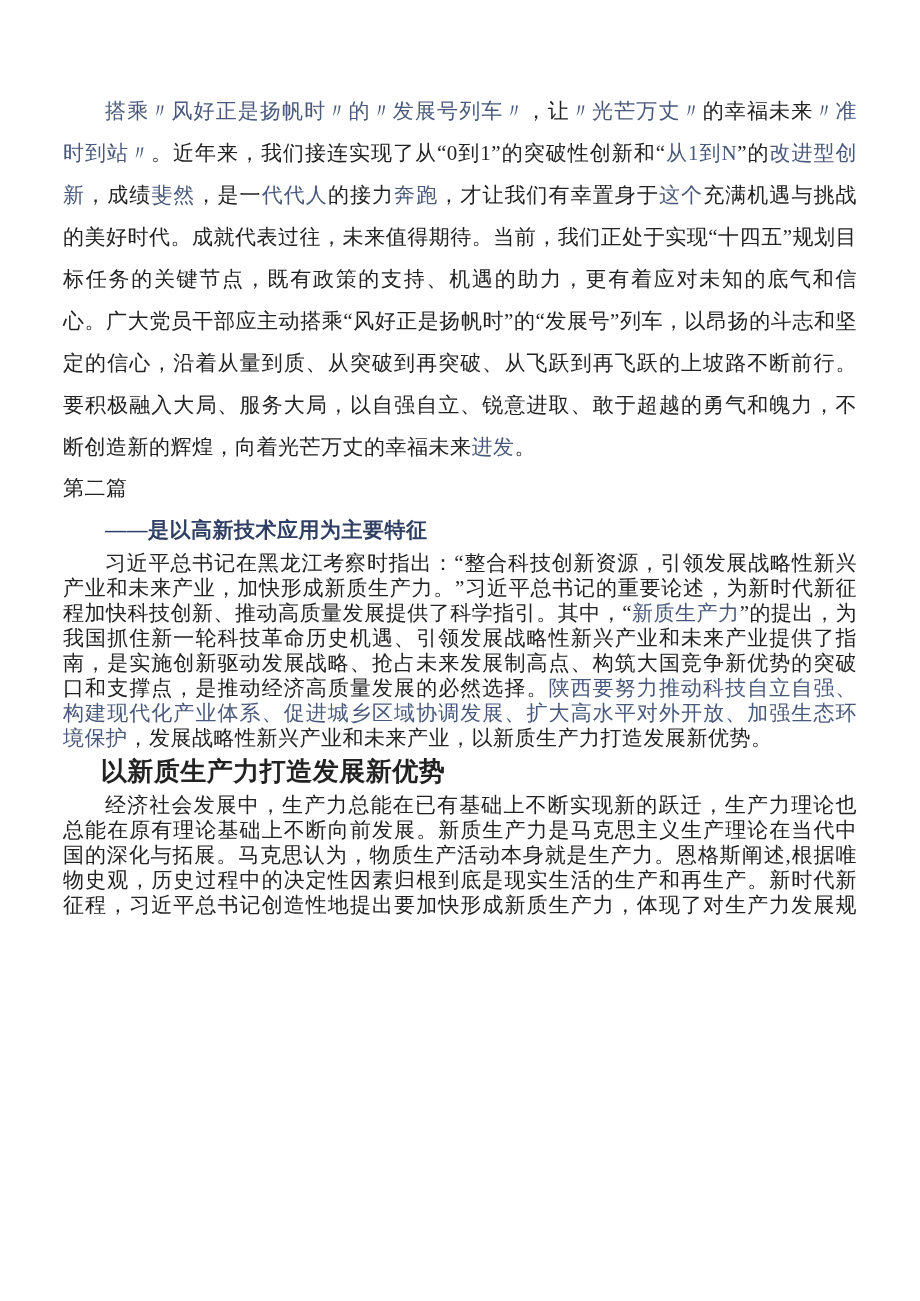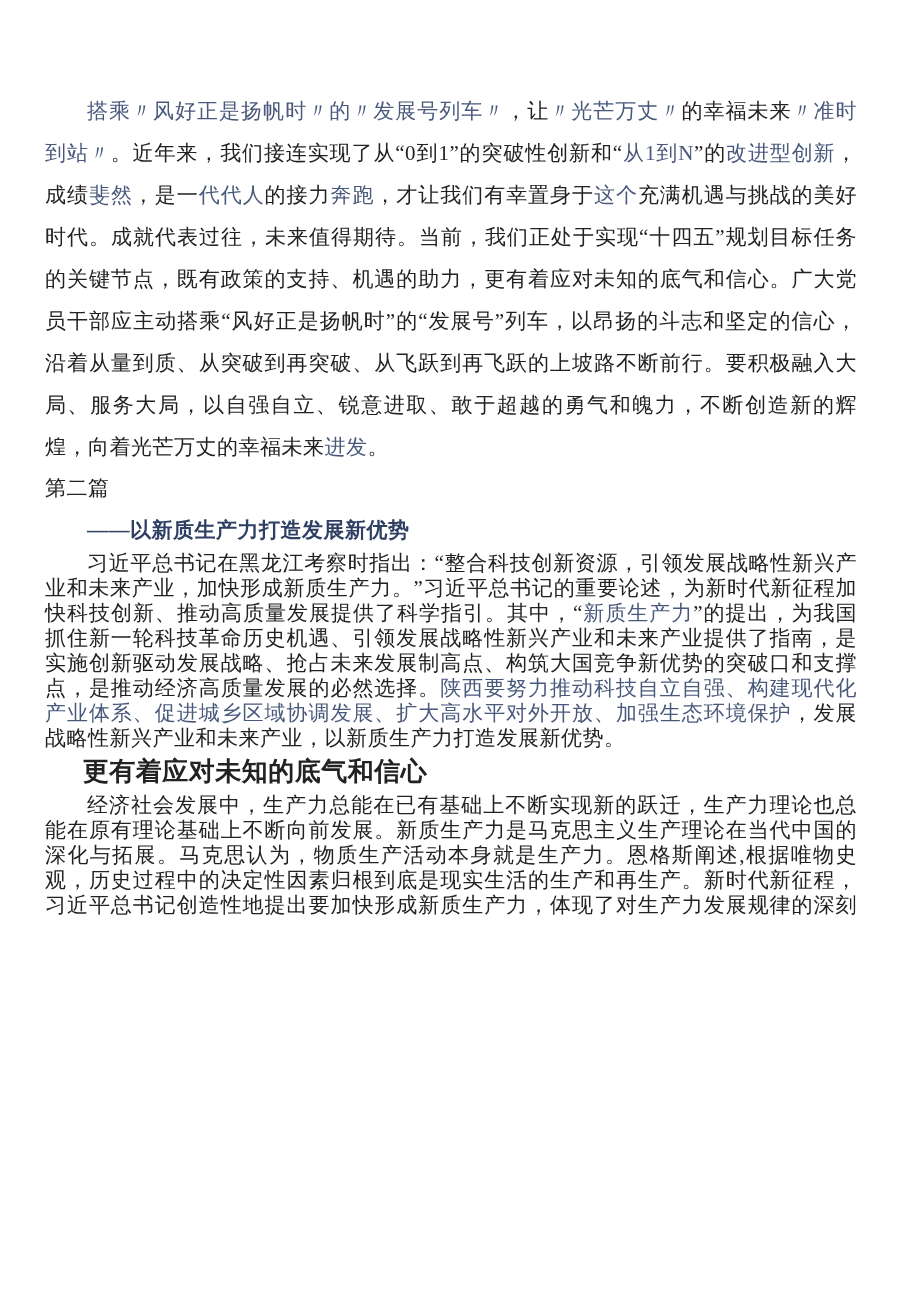--- a/index.html
+++ b/index.html
@@ -11,21 +11,21 @@
   * { margin: 0; padding: 0; box-sizing: border-box; }
   html, body {
     width: 920px;
     height: 1301px;
     background: var(--page_bg);
     font-family: "Liberation Serif", "DejaVu Serif", serif;
   }
   .page {
     width: 920px;
     height: 918px;
-    padding: 90px 63px 0 45px;
+    padding: 90px 63px 0 63px;
     overflow: hidden;
     background: var(--page_bg);
   }
   .para {
     font-size: 21px;
     line-height: 25px;
     text-align: justify;
     text-indent: 2em;
     color: var(--body);
     letter-spacing: 0.5px;
@@ -58,21 +58,21 @@
 </style>
 </head>
 <body>
 
 <div class="page">
 
   <div class="para"><span class="seg-blue">搭乘〃风好正是扬帆时〃的〃发展号列车〃</span><span class="seg-black">，让</span><span class="seg-blue">〃光芒万丈〃</span><span class="seg-black">的幸福未来</span><span class="seg-blue">〃准时到站〃</span><span class="seg-black">。近年来，我们接连实现了从“0到1”的突破性创新和“</span><span class="seg-blue">从1到N</span><span class="seg-black">”的</span><span class="seg-blue">改进型创新</span><span class="seg-black">，成绩</span><span class="seg-blue">斐然</span><span class="seg-black">，是一</span><span class="seg-blue">代代人</span><span class="seg-black">的接力</span><span class="seg-blue">奔跑</span><span class="seg-black">，才让我们有幸置身于</span><span class="seg-blue">这个</span><span class="seg-black">充满机遇与挑战的美好时代。成就代表过往，未来值得期待。当前，我们正处于实现“十四五”规划目标任务的关键节点，既有政策的支持、机遇的助力，更有着应对未知的底气和信心。广大党员干部应主动搭乘“风好正是扬帆时”的“发展号”列车，以昂扬的斗志和坚定的信心，沿着从量到质、从突破到再突破、从飞跃到再飞跃的上坡路不断前行。要积极融入大局、服务大局，以自强自立、锐意进取、敢于超越的勇气和魄力，不断创造新的辉煌，向着光芒万丈的幸福未来</span><span class="seg-blue">进发</span><span class="seg-black">。</span></div>
 
   <div class="center-line">第二篇</div>
 
-  <div class="subhead">——以新质生产力打造发展新优势</div>
+  <div class="subhead">——是以高新技术应用为主要特征</div>
 
   <div class="para"><span class="seg-black">习近平总书记在黑龙江考察时指出：“整合科技创新资源，引领发展战略性新兴产业和未来产业，加快形成新质生产力。”习近平总书记的重要论述，为新时代新征程加快科技创新、推动高质量发展提供了科学指引。其中，“</span><span class="seg-blue">新质生产力</span><span class="seg-black">”的提出，为我国抓住新一轮科技革命历史机遇、引领发展战略性新兴产业和未来产业提供了指南，是实施创新驱动发展战略、抢占未来发展制高点、构筑大国竞争新优势的突破口和支撑点，是推动经济高质量发展的必然选择。</span><span class="seg-blue">陕西要努力推动科技自立自强、构建现代化产业体系、促进城乡区域协调发展、扩大高水平对外开放、加强生态环境保护</span><span class="seg-black">，发展战略性新兴产业和未来产业，以新质生产力打造发展新优势。</span></div>
 
-  <div class="heading2">更有着应对未知的底气和信心</div>
+  <div class="heading2">以新质生产力打造发展新优势</div>
 
   <div class="para"><span class="seg-black">经济社会发展中，生产力总能在已有基础上不断实现新的跃迁，生产力理论也总能在原有理论基础上不断向前发展。新质生产力是马克思主义生产理论在当代中国的深化与拓展。马克思认为，物质生产活动本身就是生产力。恩格斯阐述,根据唯物史观，历史过程中的决定性因素归根到底是现实生活的生产和再生产。新时代新征程，习近平总书记创造性地提出要加快形成新质生产力，体现了对生产力发展规律的深刻洞悉。新质生产力是科技创新在物质生产过程中发挥主导作用的生产力，是以高新技术应用为主要特征、以新</span></div>
 
 </div>
 
 </body></html>

